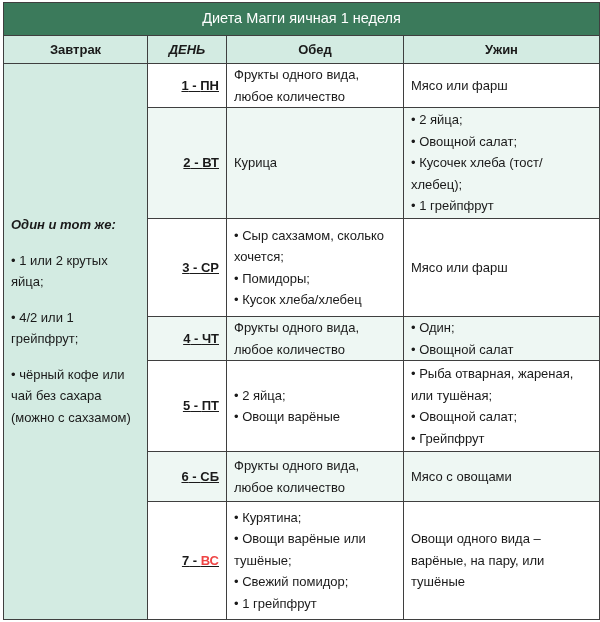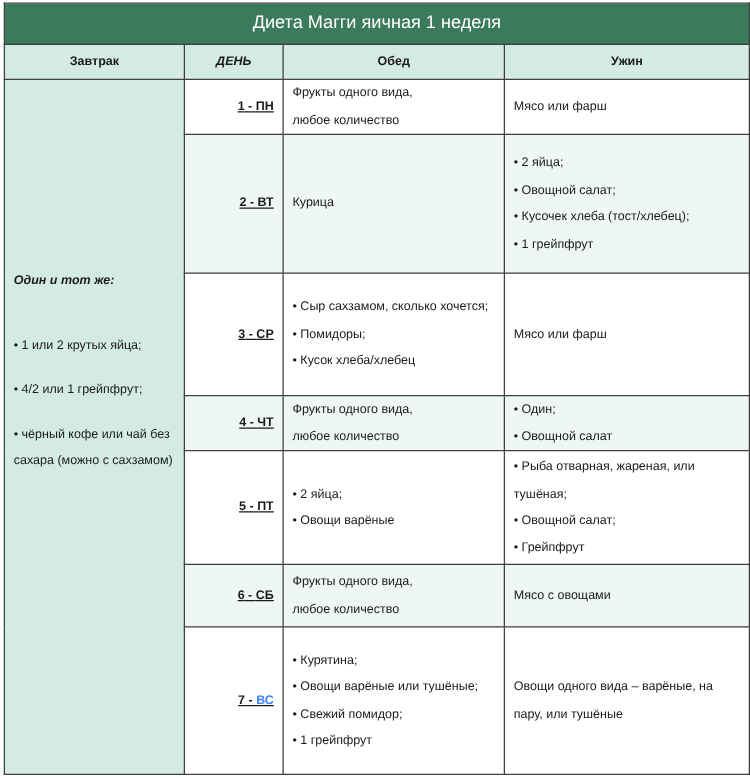--- a/index.html
+++ b/index.html
@@ -21,21 +21,21 @@
       width: 596px;
     }
     table {
       border-collapse: collapse;
       width: 596px;
       table-layout: fixed;
     }
     td, th {
       border: 1px solid #3f3f3f;
       padding: 0 7px;
-      font-size: 10px;
+      font-size: 13px;
       line-height: 21.5px;
       vertical-align: middle;
       text-align: left;
       font-weight: normal;
     }
     .title-cell {
       background: #3b7a5b;
       color: #ffffff;
       font-weight: normal;
       text-align: center;
@@ -52,42 +52,42 @@
     .head-cell.italic { font-style: italic; }
     .breakfast-cell {
       background: #d3ebe2;
       vertical-align: top;
       padding-top: 150px;
     }
     .breakfast-title {
       font-weight: bold;
       font-style: italic;
       display: block;
-      margin-bottom: 30px;
+      margin-bottom: 14px;
     }
     .breakfast-item {
       display: block;
       margin-bottom: 14px;
     }
     .day-cell {
       font-weight: bold;
       text-align: right;
       text-decoration: underline;
     }
     .row-alt td.day-cell,
     .row-alt td.lunch-cell,
     .row-alt td.dinner-cell {
       background: #eef7f3;
     }
     .row-plain td.day-cell,
     .row-plain td.lunch-cell,
     .row-plain td.dinner-cell {
       background: #ffffff;
     }
-    .weekend { color: #3b82f6; }
+    .weekend { color: #ef4444; }
     .line { display: block; }
     .bullet::before {
       content: "\2022\00a0";
     }
   </style>
 </head>
 <body>
 
 <div class="table-wrap">
   <table>

